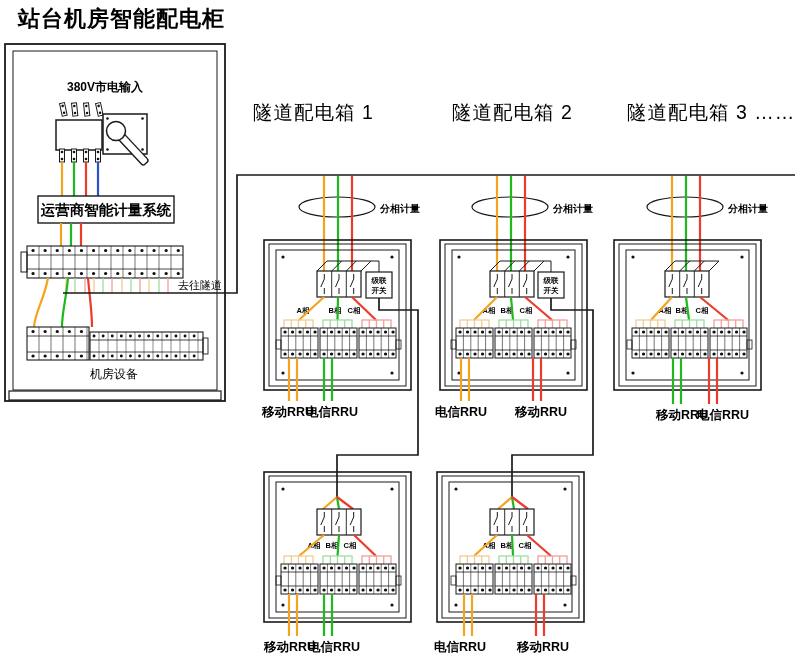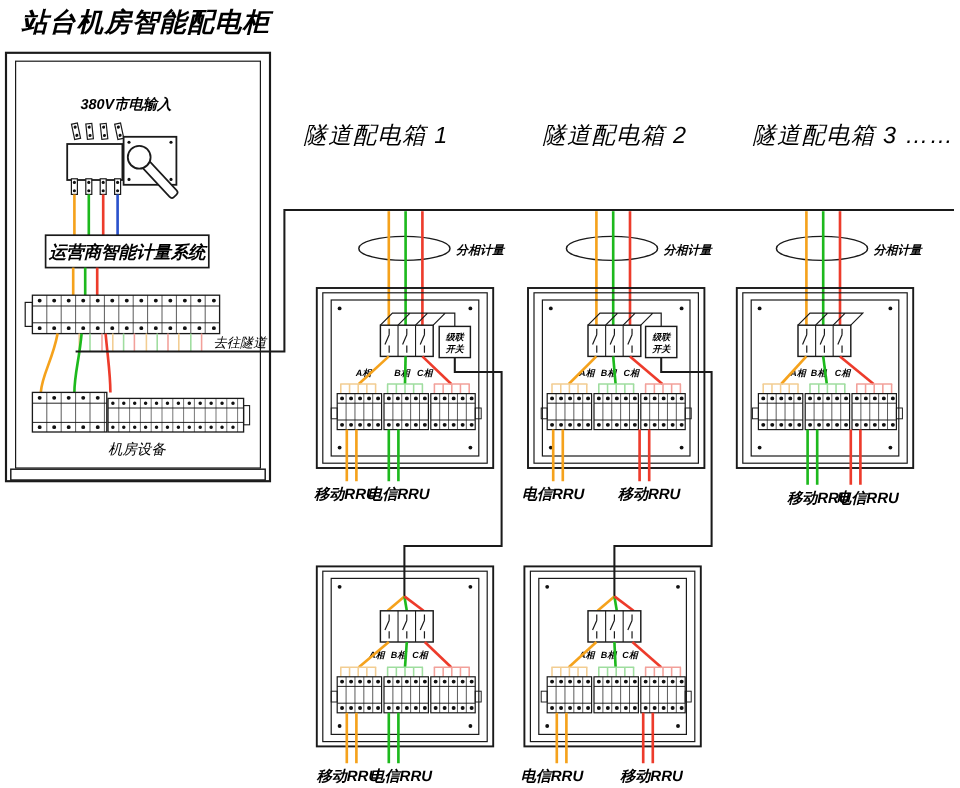--- a/index.html
+++ b/index.html
@@ -1,17 +1,17 @@
 <!DOCTYPE html>
 <html><head>
 <meta charset="utf-8">
 <style>
   html,body{margin:0;padding:0;background:#fff;}
   .stage{position:relative;width:800px;height:657px;background:#fff;overflow:hidden;
-         font-family:"Liberation Sans",sans-serif;font-style:italic;}
+         font-family:"Liberation Sans",sans-serif;}
   svg text{font-family:"Liberation Sans","DejaVu Sans",sans-serif;fill:#000;stroke:none;}
   .ln{stroke:#1a1a1a;fill:none;}
   .fw{fill:#fff;stroke:#1a1a1a;}
   .dots{stroke:#111;stroke-width:3.2;stroke-dasharray:0.1 12;stroke-linecap:round;fill:none;}
   .dots9{stroke:#111;stroke-width:2.8;stroke-dasharray:0.1 9;stroke-linecap:round;fill:none;}
   .dots7{stroke:#111;stroke-width:3.2;stroke-dasharray:0.1 7.4;stroke-linecap:round;fill:none;}
   .dotf{fill:#111;stroke:none;}
   .wa{stroke:#F5A21C;fill:none;stroke-width:2.2;}
   .wb{stroke:#1DB91D;fill:none;stroke-width:2.2;}
   .wc{stroke:#ED3B2B;fill:none;stroke-width:2.2;}

